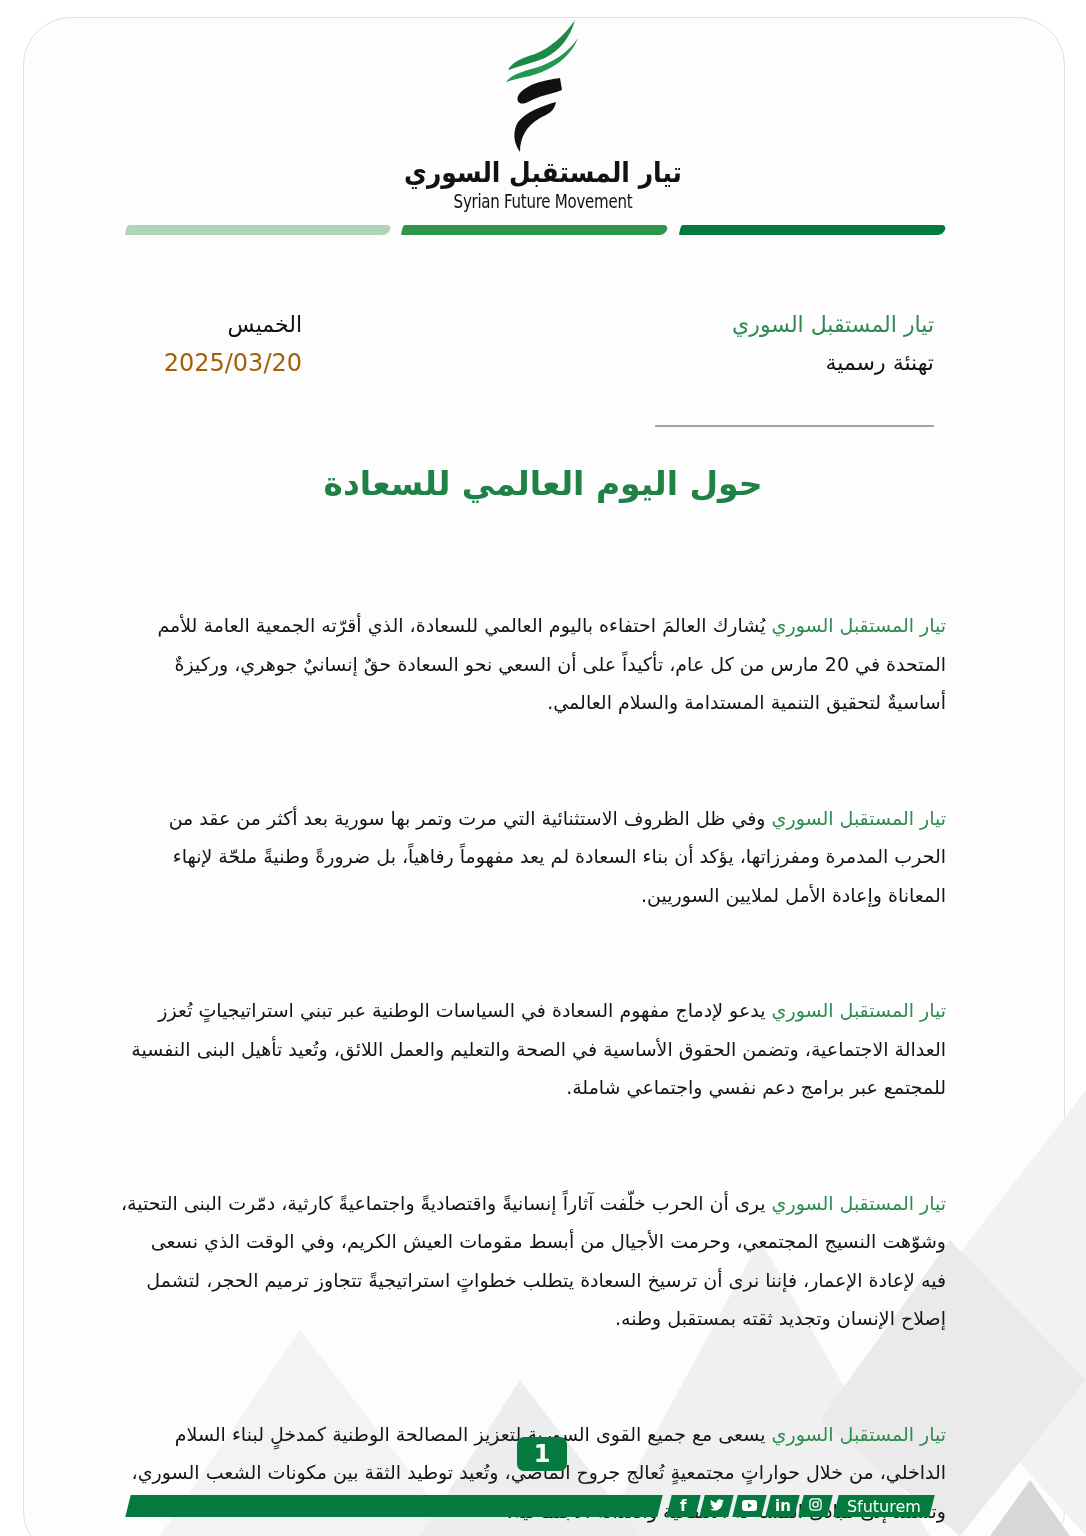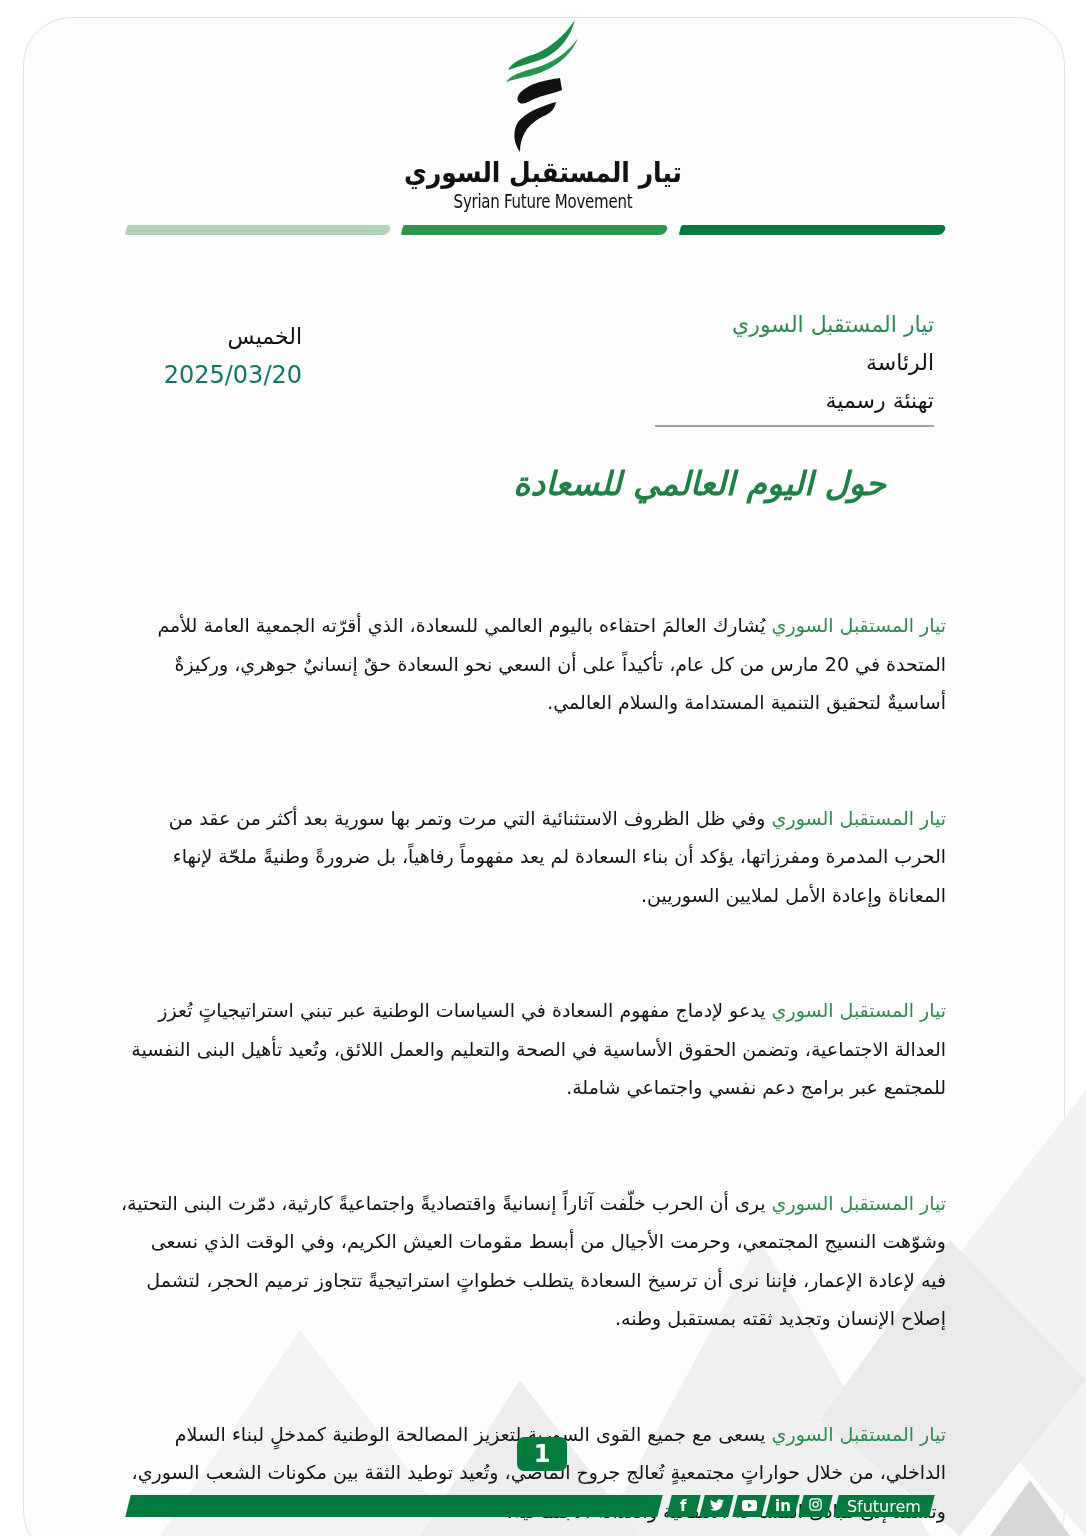--- a/index.html
+++ b/index.html
@@ -36,28 +36,28 @@
     .top-bar { position: absolute; top: 225px; height: 10px; border-radius: 3px 6px 8px 2px; transform: skewX(-14deg); }
     .top-bar.b1 { left: 126px; width: 264px; background: #b1d4b8; }
     .top-bar.b2 { left: 402px; width: 265px; background: #2e964b; }
     .top-bar.b3 { left: 680px; width: 265px; background: #017a3e; }
 
     .sender-block { position: absolute; right: 152px; top: 306px; text-align: right; direction: rtl; width: 280px; }
     .sender-line { font-size: 22px; line-height: 38px; color: #111; }
     .sender-line.org { color: #2e8a4f; }
     .sender-rule { position: absolute; left: 655px; top: 425px; width: 279px; height: 2px; background: #a3a3a3; }
 
-    .date-block { position: absolute; left: 150px; top: 318px; width: 152px; text-align: right; }
+    .date-block { position: absolute; left: 150px; top: 306px; width: 152px; text-align: right; }
     .date-day { font-size: 22px; line-height: 38px; color: #111; direction: rtl; }
-    .date-val { font-family: "DejaVu Sans", sans-serif; font-size: 24px; line-height: 38px; color: #0f766e; }
+    .date-val { font-family: "DejaVu Sans", sans-serif; font-size: 24px; line-height: 38px; color: #a16207; }
 
     .doc-title {
       position: absolute; left: 200px; width: 686px; top: 464px;
-      direction: rtl;
-      font-size: 33px; font-weight: bold; color: #1f8146; font-style: italic;
+      text-align: center; direction: rtl;
+      font-size: 33px; font-weight: bold; color: #1f8146;
     }
 
     .body { position: absolute; left: 120px; width: 826px; top: 606px; direction: rtl; text-align: right; }
     .para { font-size: 19px; line-height: 38.5px; color: #141414; margin: 0 0 77px 0; }
     .para .lead { color: #2e8a4f; }
 
     .page-num {
       position: absolute; left: 517px; top: 1437px; width: 50px; height: 34px;
       background: #047a3f; border-radius: 7px;
       color: #fff; font-weight: bold; font-size: 24px;
@@ -103,21 +103,20 @@
 
 <div class="brand-ar">تيار المستقبل السوري</div>
 <div class="brand-en">Syrian Future Movement</div>
 
 <div class="top-bar b1"></div>
 <div class="top-bar b2"></div>
 <div class="top-bar b3"></div>
 
 <div class="sender-block">
   <div class="sender-line org">تيار المستقبل السوري</div>
-  <div class="sender-line">الرئاسة</div>
   <div class="sender-line">تهنئة رسمية</div>
 </div>
 <div class="sender-rule"></div>
 
 <div class="date-block">
   <div class="date-day">الخميس</div>
   <div class="date-val">2025/03/20</div>
 </div>
 
 <div class="doc-title">حول اليوم العالمي للسعادة</div>

